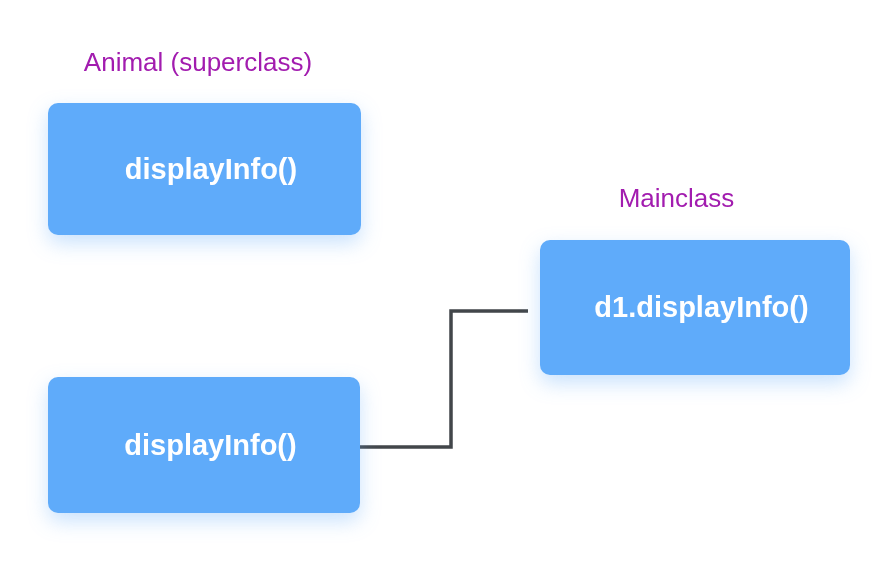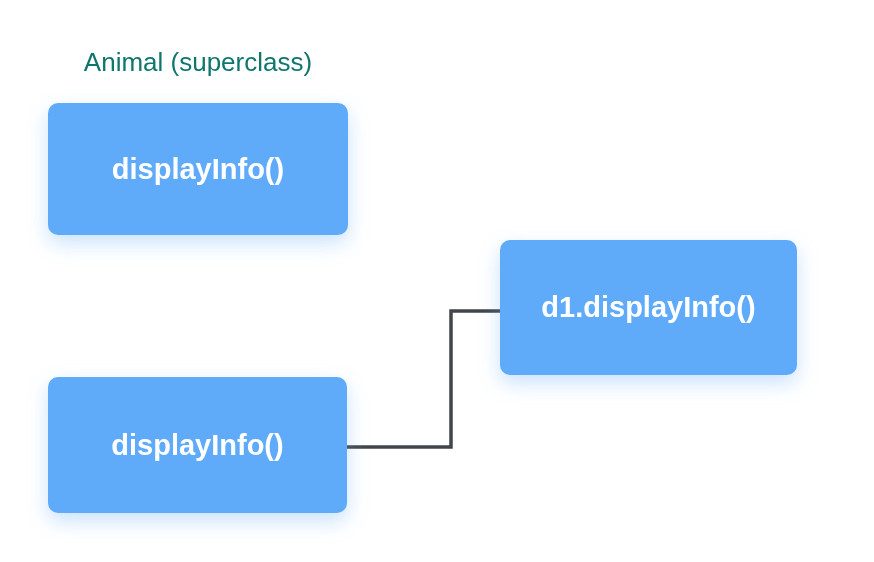--- a/index.html
+++ b/index.html
@@ -20,62 +20,64 @@
       left: 0;
       top: 0;
       width: 874px;
       height: 562px;
       pointer-events: none;
     }
     .node-label {
       position: absolute;
       font-size: 26px;
       line-height: 1.25;
-      color: #0f766e;
+      color: #a21caf;
       text-align: center;
       white-space: nowrap;
     }
     .node-box {
       position: absolute;
       background: #5fabfa;
       border-radius: 10px;
       display: flex;
       align-items: center;
       justify-content: center;
       box-shadow: 0 8px 20px rgba(100, 173, 250, 0.35);
+      padding-left: 13px;
     }
     .node-method {
       color: #ffffff;
       font-size: 29px;
       font-weight: 700;
       white-space: nowrap;
     }
     
     #label-animal    { left: 48px;  top: 46px;  width: 300px; }
     #box-animal      { left: 48px;  top: 103px; width: 300px; height: 132px; }
     #label-mainclass { left: 528px; top: 182px; width: 297px; }
-    #box-mainclass   { left: 500px; top: 240px; width: 297px; height: 135px; }
+    #box-mainclass   { left: 540px; top: 240px; width: 297px; height: 135px; }
     #label-dog       { left: 48px;  top: 321px; width: 299px; }
     #box-dog         { left: 48px;  top: 377px; width: 299px; height: 136px; }
   </style>
 </head>
 <body>
 
 <div class="canvas">
 
   <svg class="arrow-layer" width="874" height="562" viewBox="0 0 874 562" xmlns="http://www.w3.org/2000/svg">
     <polyline points="528,311 451,311 451,447 338,447" fill="none" stroke-width="3.5" stroke-linejoin="miter" stroke="#42464a"></polyline>
     <polygon points="316,447 339,436.5 339,457.5" fill="#42464a"></polygon>
   </svg>
 
   <div class="node-label" id="label-animal">Animal (superclass)</div>
   <div class="node-box" id="box-animal">
     <span class="node-method">displayInfo()</span>
   </div>
 
+  <div class="node-label" id="label-mainclass">Mainclass</div>
   <div class="node-box" id="box-mainclass">
     <span class="node-method">d1.displayInfo()</span>
   </div>
 
   <div class="node-box" id="box-dog">
     <span class="node-method">displayInfo()</span>
   </div>
 
 </div>
 

